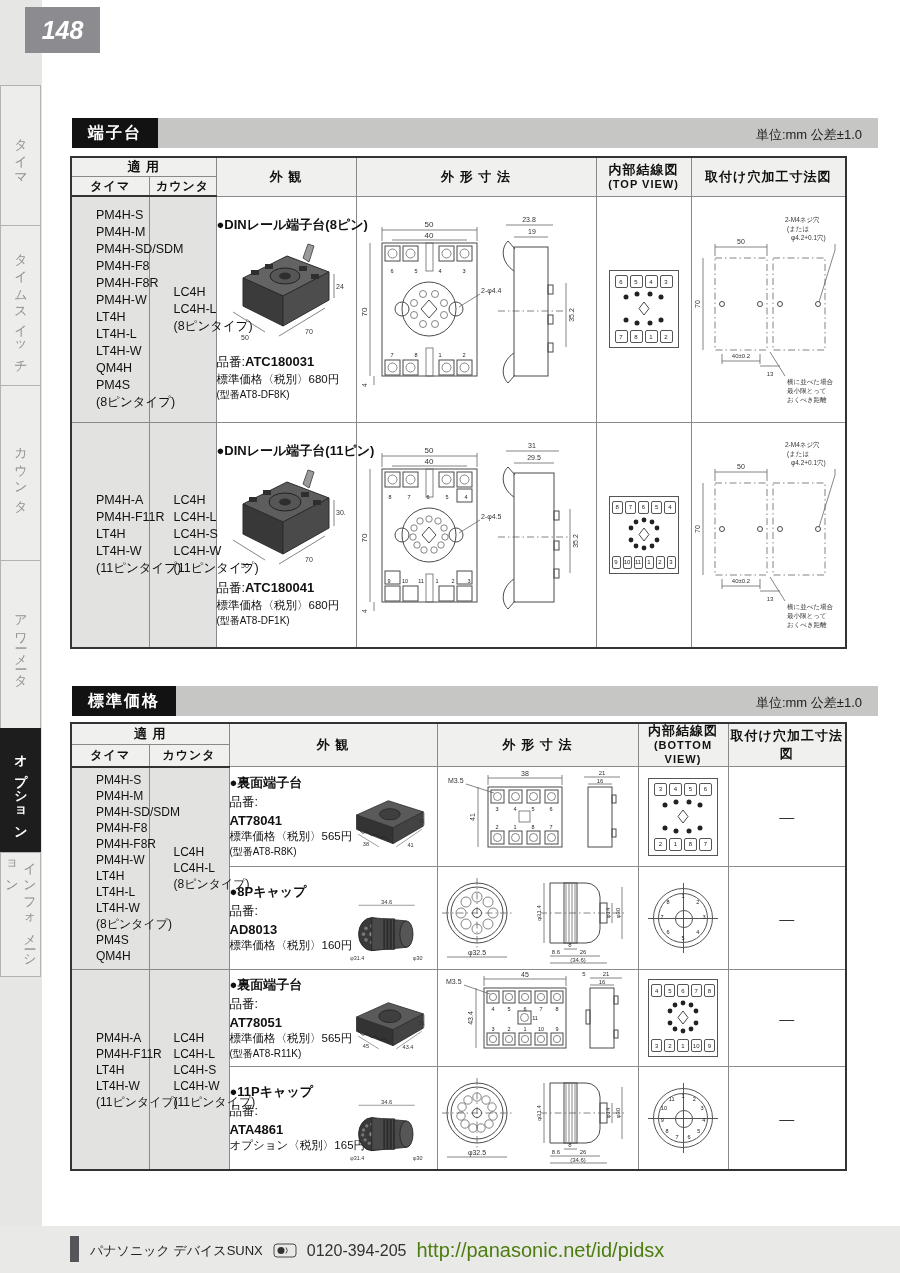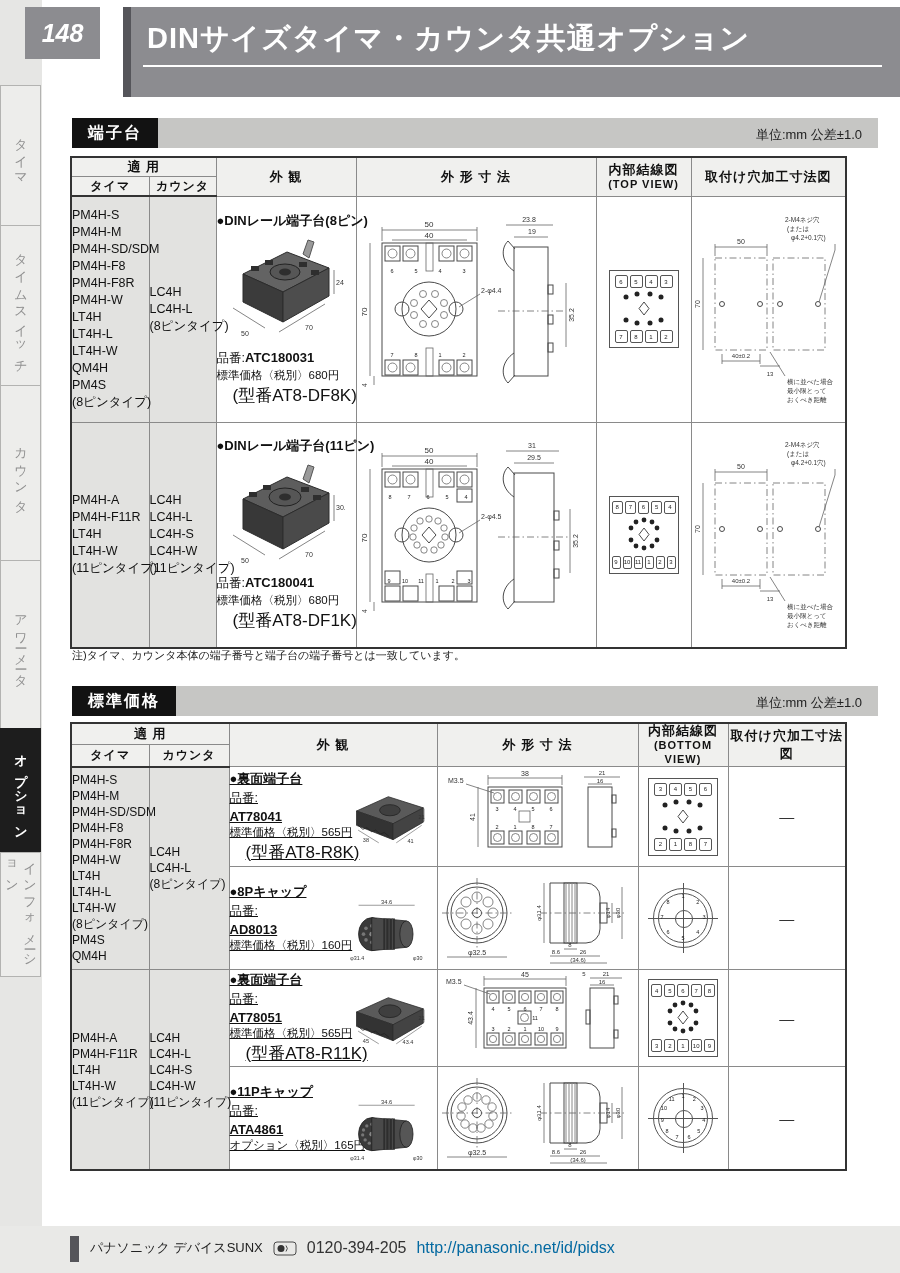--- a/index.html
+++ b/index.html
@@ -5,51 +5,51 @@
   html,body{margin:0;padding:0;background:#fff;}
   .page{position:relative;width:900px;height:1273px;background:#fff;overflow:hidden;
         font-family:"Liberation Sans","DejaVu Sans",sans-serif;color:#111;}
   
   .side-strip{position:absolute;left:0;top:0;width:42px;height:1273px;background:#e6e6e4;}
   .side-tab{position:absolute;left:0;width:39px;background:#edede b;background:#edEDeb;
             background:#ededeb;border:1px solid #b3b3b1;display:flex;align-items:center;justify-content:center;
             writing-mode:vertical-rl;text-orientation:upright;font-size:13px;letter-spacing:3px;color:#909090;}
   .side-tab.active{background:#1d1d1d;color:#fff;border-color:#1d1d1d;font-weight:bold;}
   
-  .pagenum-box{position:absolute;left:25px;top:7px;width:75px;height:52px;background:#8c8c90;color:#fff;
+  .pagenum-box{position:absolute;left:25px;top:7px;width:75px;height:46px;background:#8c8c90;color:#fff;
                display:flex;align-items:center;justify-content:center;font-size:25px;font-weight:bold;font-style:italic;}
   .title-bar{position:absolute;left:123px;top:7px;width:777px;height:90px;background:#8c8c90;}
   .title-accent{position:absolute;left:0;top:0;width:8px;height:90px;background:#55555a;}
   .title-text{position:absolute;left:24px;top:12px;font-size:29px;font-weight:bold;color:#fff;letter-spacing:1px;}
   .title-underline{position:absolute;left:20px;right:18px;top:58px;height:2px;background:#fff;}
   
   .section-bar{position:absolute;left:72px;width:806px;height:30px;background:#c6c6c4;}
   .section-label{display:inline-block;background:#121212;color:#fff;font-size:16px;font-weight:bold;
                  height:30px;line-height:30px;padding:0 16px;letter-spacing:2px;}
   .section-unit{position:absolute;right:16px;top:8px;font-size:13px;color:#222;}
   
   .tbl-wrap{position:absolute;left:70px;}
   table.cat{border-collapse:collapse;table-layout:fixed;width:775px;border:2px solid #333;background:#fff;}
   table.cat th,table.cat td{border:1px solid #8a8a8a;padding:0;vertical-align:middle;}
   table.cat th{background:#f0f0ee;font-size:13px;font-weight:bold;color:#111;height:18px;letter-spacing:1px;}
   tr.h2 th{font-size:12px;border-bottom:2px solid #333;}
   th.two-line{line-height:14px;}
   th .sub{font-size:11px;font-weight:bold;}
   td.apply{background:#e2e2e0;padding:4px 0 4px 8px;vertical-align:middle;}
-  .model{font-size:12.5px;line-height:17px;color:#111;white-space:nowrap;}
+  .model{font-size:12.5px;line-height:17px;color:#111;white-space:nowrap;padding-left:24px;}
   .m2{font-size:12px;line-height:16px;}
   td.appr{vertical-align:top;padding:5px 6px;background:#fff;}
   .prod-title{font-size:13px;font-weight:bold;margin-bottom:2px;white-space:nowrap;}
   .part-line{font-size:12.5px;margin-top:2px;}
   .part-line b{font-size:13px;}
   .price-line{font-size:11.5px;margin-top:1px;white-space:nowrap;}
-  .model-line{font-size:17px;margin-top:1px;white-space:nowrap;margin-left:16px;}
+  .model-line{font-size:10px;margin-top:1px;white-space:nowrap;}
   td.dims,td.wire,td.mount{background:#fff;text-align:center;}
   td.mount{font-size:15px;color:#333;}
-  .appr2{position:relative;height:100%;text-decoration:underline;}
+  .appr2{position:relative;height:100%;}
   .appr2 .photo{position:absolute;right:0;top:14px;}
   
   .wiring{width:64px;margin:0 auto;border:1.5px solid #555;background:#fff;padding:4px 2px;}
   .wrow{display:flex;gap:2px;justify-content:center;}
   .wpin{width:11px;height:11px;border:1px solid #555;font-size:6px;color:#222;display:flex;
         align-items:center;justify-content:center;border-radius:2px;}
   .wmid{display:block;margin:1px auto;}
   
   .capw{position:relative;width:60px;height:60px;margin:0 auto;}
   .capw .c1{position:absolute;left:0;top:0;right:0;bottom:0;border:1.5px solid #555;border-radius:50%;}
@@ -58,21 +58,21 @@
   .capw .ch{position:absolute;left:-5px;right:-5px;top:50%;height:1px;background:#555;}
   .capw .cv{position:absolute;top:-5px;bottom:-5px;left:50%;width:1px;background:#555;}
   .ring-num{position:absolute;width:8px;font-size:5.5px;color:#222;text-align:center;}
   
   .note{position:absolute;left:72px;font-size:11px;color:#222;}
   .footer{position:absolute;left:0;top:1226px;width:900px;height:47px;background:#e9e9e7;}
   .footer-mark{position:absolute;left:70px;top:10px;width:9px;height:26px;background:#55555a;}
   .footer-row{position:absolute;left:90px;top:13px;display:flex;align-items:center;gap:10px;}
   .footer-brand{font-size:13px;color:#222;}
   .footer-phone{font-size:16px;color:#333;}
-  .footer-url{font-size:16px;color:#0369a1;text-decoration:none;}
+  .footer-url{font-size:20px;color:#4d7c0f;text-decoration:none;}
   
   svg text{font-family:"Liberation Sans","DejaVu Sans",sans-serif;fill:#333;}
   svg .s{stroke:#4a4a4a;fill:none;stroke-width:1;}
   svg .sd{stroke:#666;stroke-width:0.8;fill:none;}
   svg .chain{stroke-dasharray:7,3,1.5,3;}
   svg .d8{font-size:8px;text-anchor:middle;}
   svg .d7{font-size:7px;text-anchor:middle;}
   svg .d7s{font-size:7px;}
   svg .d65{font-size:6.5px;}
   svg .d6{font-size:6px;text-anchor:middle;}
@@ -85,25 +85,20 @@
 
   <div class="side-strip"></div>
   <div class="side-tab" style="top:85px;height:140px;">タイマ</div>
   <div class="side-tab" style="top:225px;height:160px;">タイムスイッチ</div>
   <div class="side-tab" style="top:385px;height:175px;">カウンタ</div>
   <div class="side-tab" style="top:560px;height:168px;">アワーメータ</div>
   <div class="side-tab active" style="top:728px;height:124px;">オプション</div>
   <div class="side-tab" style="top:852px;height:123px;">インフォメーション</div>
 
   <div class="pagenum-box">148</div>
-  <div class="title-bar">
-    <div class="title-accent"></div>
-    <div class="title-text">DINサイズタイマ・カウンタ共通オプション</div>
-    <div class="title-underline"></div>
-  </div>
 
   <div class="section-bar" style="top:118px;">
     <span class="section-label">端子台</span>
     <span class="section-unit">単位:mm 公差±1.0</span>
   </div>
 
   <div class="tbl-wrap" style="top:156px;">
   <table class="cat">
     <colgroup>
           <col style="width:78px">
@@ -489,21 +484,20 @@
           <text x="94" y="178" class="d65">横に並べた場合</text>
           <text x="94" y="187" class="d65">最小限とって</text>
           <text x="94" y="196" class="d65">おくべき距離</text>
         </svg>
       </td>
     </tr>
   </tbody>
       </table>
   </div>
 
-  <div class="note" style="top:648px;">注)タイマ、カウンタ本体の端子番号と端子台の端子番号とは一致しています。</div>
 
   <div class="section-bar" style="top:686px;">
     <span class="section-label">標準価格</span>
     <span class="section-unit">単位:mm 公差±1.0</span>
   </div>
 
   <div class="tbl-wrap" style="top:722px;">
   <table class="cat">
     <colgroup>
           <col style="width:78px">

